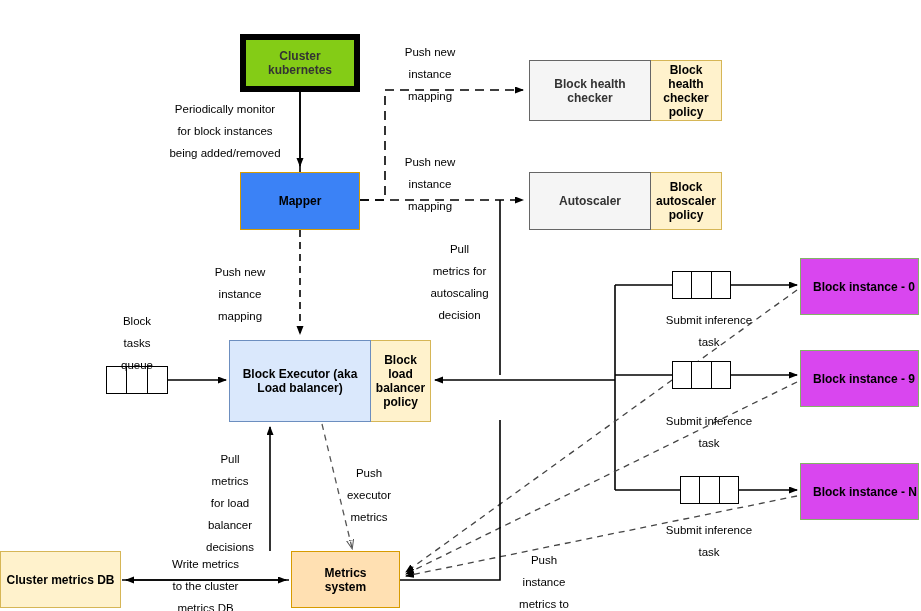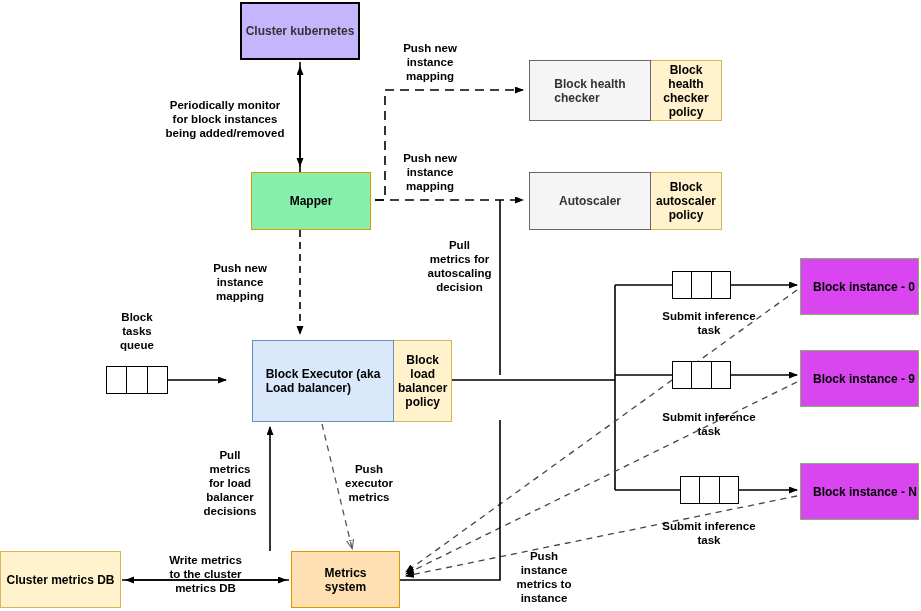--- a/index.html
+++ b/index.html
@@ -41,48 +41,49 @@
     position: absolute;
     box-sizing: border-box;
     display: flex;
     align-items: stretch;
   }
   .node-main {
     box-sizing: border-box;
     display: flex;
     align-items: center;
     justify-content: center;
+    text-align: center;
     font-weight: bold;
     font-size: 12px;
     line-height: 14px;
   }
   .node-policy {
     box-sizing: border-box;
     display: flex;
     align-items: center;
     justify-content: center;
     text-align: center;
     font-weight: bold;
     font-size: 12px;
     line-height: 14px;
     color: #000000;
     background: #fff2cc;
     border: 1px solid #d6b656;
     padding: 0 4px;
   }
   .k8s {
-    background: #c4b5fd;
-    border: 2px solid #000000;
+    background: #84cc16;
+    border: 6px solid #000000;
     color: #333333;
+    margin-top: 32px;
   }
   .mapper {
-    background: #86efac;
+    background: #3b82f6;
     border: 1px solid #d79b00;
     color: #000000;
-    margin-left: 11px;
   }
   .gray-main {
     background: #f5f5f5;
     border: 1px solid #666666;
     color: #333333;
   }
   .blue-main {
     background: #dae8fc;
     border: 1px solid #6c8ebf;
     color: #000000;
@@ -114,23 +115,23 @@
   }
   .queue-cell {
     flex: 1 1 0;
     border-right: 1px solid #000000;
   }
   .queue-cell:last-child {
     border-right: none;
   }
   .label {
     position: absolute;
-    font-weight: bold;
+    font-weight: normal;
     font-size: 11.5px;
-    line-height: 14px;
+    line-height: 22px;
     color: #000000;
     text-align: center;
     white-space: pre-line;
   }
 </style>
 </head>
 <body>
 
 <div id="canvas">
 
@@ -207,21 +208,21 @@
       <span>Autoscaler</span>
     </div>
     <div class="node-policy" style="flex:1 1 auto; border-left:none;">
       <span style="white-space:pre-line;">Block
 autoscaler
 policy</span>
     </div>
   </div>
 
   <div class="node-split" style="left:229px; top:340px; width:202px; height:82px;">
-    <div class="node-main blue-main" style="flex:0 0 142px; padding:0 4px;margin-left:23px;">
+    <div class="node-main blue-main" style="flex:0 0 142px; padding:0 4px;">
       <span style="white-space:pre-line;">Block Executor (aka
 Load balancer)</span>
     </div>
     <div class="node-policy" style="flex:1 1 auto; border-left:none;">
       <span style="white-space:pre-line;">Block
 load
 balancer
 policy</span>
     </div>
   </div>

